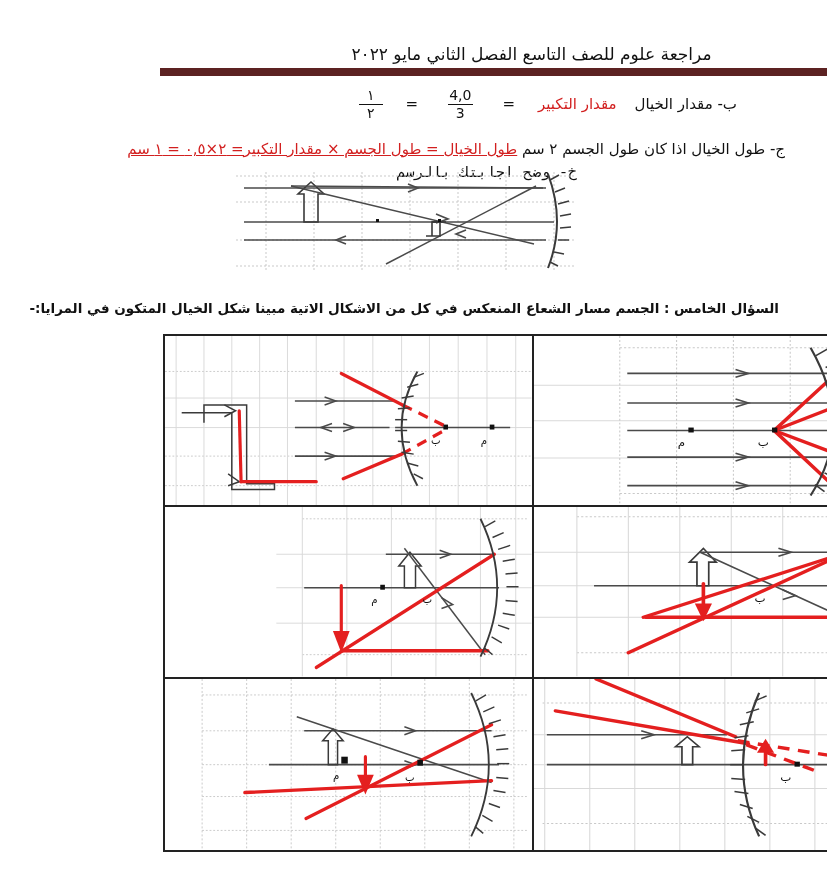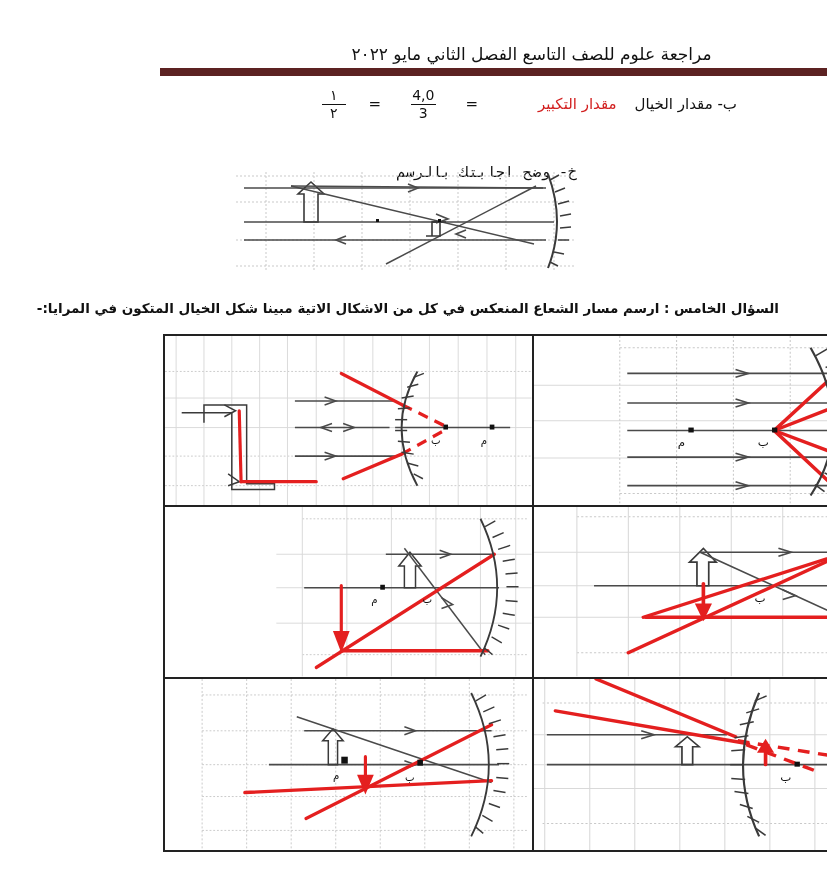--- a/index.html
+++ b/index.html
@@ -18,21 +18,21 @@
     text-align:center;font-size:17px;color:#111;direction:rtl;
     letter-spacing:.2px;
   }
   .rule{
     position:absolute;left:42px;top:68px;width:745px;height:6px;
     background:#5c2222;border-top:1px solid #5c2222;border-bottom:1px solid #5c2222;
   }
 
   
   .line{position:absolute;direction:rtl;font-size:15px;color:#111;white-space:nowrap;}
-  .red{color:#d21f1f;margin-left:37px;}
+  .red{color:#d21f1f;}
   .red-u{color:#d21f1f;text-decoration:underline;}
 
   .ln-b{top:88px;right:90px;display:flex;align-items:center;gap:18px;}
   .frac{display:inline-flex;flex-direction:column;align-items:center;
         font-size:14px;line-height:1.05;color:#111;vertical-align:middle;}
   .frac .num{padding:0 8px 1px;}
   .frac .den{padding:1px 8px 0;border-top:1.4px solid #111;}
   .eq{padding:0 5px;font-size:15px;}
 
   .ln-c{top:140px;right:42px;}
@@ -87,20 +87,24 @@
       <span class="num">4,0</span>
       <span class="den">3</span>
     </span>
     <span class="eq">=</span>
     <span class="frac">
       <span class="num">١</span>
       <span class="den">٢</span>
     </span>
   </div>
 
+  <div class="line ln-c">
+    <span>ج- طول الخيال اذا كان طول الجسم ٢ سم</span>
+    <span class="red-u">طول الخيال = طول الجسم × مقدار التكبير= ٢×٠,٥ = ١ سم</span>
+  </div>
 
   <div class="line ln-kh">
     <span>خ- وضح اجابتك بالرسم</span>
   </div>
 
   <div class="topdiag">
     <svg viewBox="0 0 340 100" preserveAspectRatio="none">
       <g>
         <line class="grid-dash" x1="0" y1="4" x2="340" y2="4"></line>
         <line class="grid-dash" x1="0" y1="30" x2="340" y2="30"></line>
@@ -150,21 +154,21 @@
           <line x1="324" y1="44" x2="335" y2="42"></line>
           <line x1="324" y1="56" x2="335" y2="55"></line>
           <line x1="322" y1="68" x2="333" y2="68"></line>
           <line x1="318" y1="80" x2="328" y2="82"></line>
           <line x1="314" y1="90" x2="322" y2="94"></line>
         </g>
       </g>
     </svg>
   </div>
 
-  <div class="qline">السؤال الخامس : ارسم مسار الشعاع المنعكس في كل من الاشكال الاتية مبينا شكل الخيال المتكون في المرايا:-</div>
+  <div class="qline">السؤال الخامس : الجسم مسار الشعاع المنعكس في كل من الاشكال الاتية مبينا شكل الخيال المتكون في المرايا:-</div>
 
   <div class="fig-table">
 
     <div class="cell bl bb">
       <svg viewBox="0 0 340 172" preserveAspectRatio="none">
         <g>
           <line class="grid-dash" x1="80" y1="12" x2="330" y2="12"></line>
           <line class="grid-solid" x1="0" y1="50" x2="340" y2="50"></line>
           <line class="grid-solid" x1="0" y1="86" x2="340" y2="86"></line>
           <line class="grid-solid" x1="0" y1="124" x2="340" y2="124"></line>

